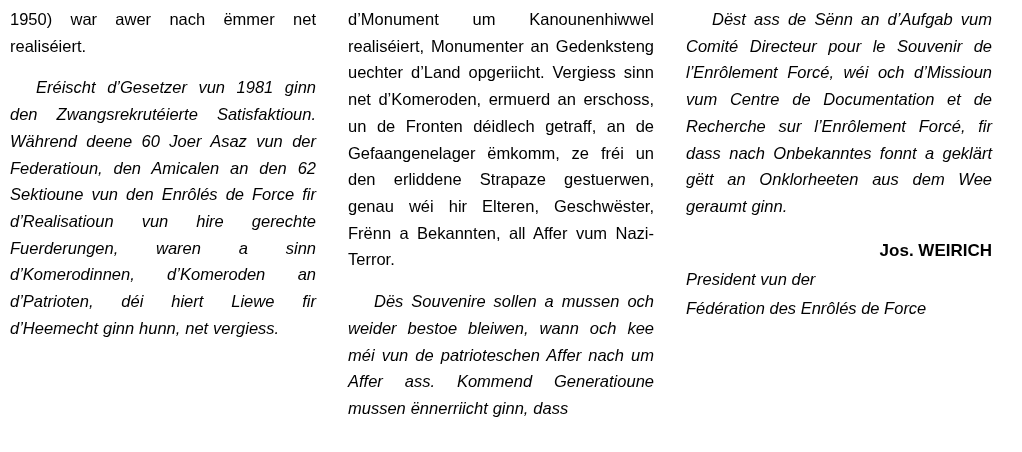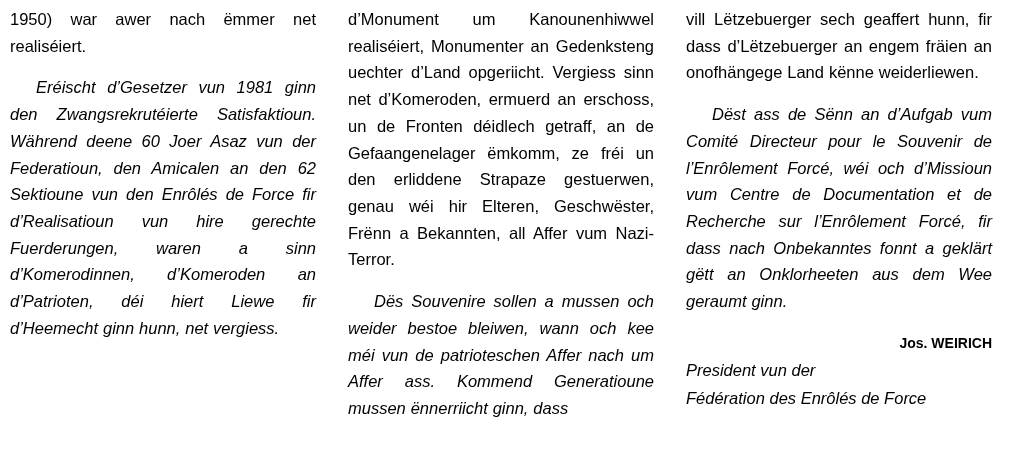--- a/index.html
+++ b/index.html
@@ -44,21 +44,21 @@
   }
   .col p.indent {
     text-indent: 26px;
     font-style: italic;
   }
   .col p + p {
     margin-top: 15px;
   }
   .sig-name {
     margin-top: 17px;
-    font-size: 14px;
+    font-size: 17px;
     font-weight: bold;
     text-align: right;
     line-height: 1.62;
   }
   .sig-role {
     margin-top: 2px;
     font-size: 16.5px;
     font-style: italic;
     line-height: 1.62;
   }
@@ -73,21 +73,20 @@
       <p>1950) war awer nach ëmmer net realiséiert.</p>
       <p class="indent">Eréischt d’Gesetzer vun 1981 ginn den Zwangsrekrutéierte Satisfaktioun. Während deene 60 Joer Asaz vun der Federatioun, den Amicalen an den 62 Sektioune vun den Enrôlés de Force fir d’Realisatioun vun hire gerechte Fuerderungen, waren a sinn d’Komerodinnen, d’Komeroden an d’Patrioten, déi hiert Liewe fir d’Heemecht ginn hunn, net vergiess.</p>
     </div>
 
     <div class="col">
       <p>d’Monument um Kanounenhiwwel realiséiert, Monumenter an Gedenksteng uechter d’Land opgeriicht. Vergiess sinn net d’Komeroden, ermuerd an erschoss, un de Fronten déidlech getraff, an de Gefaangenelager ëmkomm, ze fréi un den erliddene Strapaze gestuerwen, genau wéi hir Elteren, Geschwëster, Frënn a Bekannten, all Affer vum Nazi-Terror.</p>
       <p class="indent">Dës Souvenire sollen a mussen och weider bestoe bleiwen, wann och kee méi vun de patrioteschen Affer nach um Affer ass. Kommend Generatioune mussen ënnerriicht ginn, dass</p>
     </div>
 
     <div class="col">
-      <p>vill Lëtzebuerger sech geaffert hunn, fir dass d’Lëtzebuerger an engem fräien an onofhängege Land kënne weiderliewen.</p>
       <p class="indent">Dëst ass de Sënn an d’Aufgab vum Comité Directeur pour le Souvenir de l’Enrôlement Forcé, wéi och d’Missioun vum Centre de Documentation et de Recherche sur l’Enrôlement Forcé, fir dass nach Onbekanntes fonnt a geklärt gëtt an Onklorheeten aus dem Wee geraumt ginn.</p>
       <div class="sig-name">Jos. WEIRICH</div>
       <div class="sig-role">President vun der</div>
       <div class="sig-role">Fédération des Enrôlés de Force</div>
     </div>
 
   </div>
 </div>
 
 </body></html>

